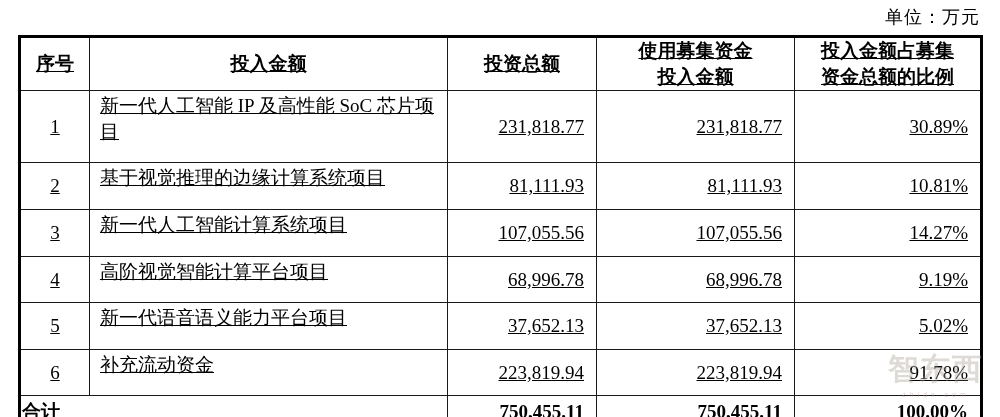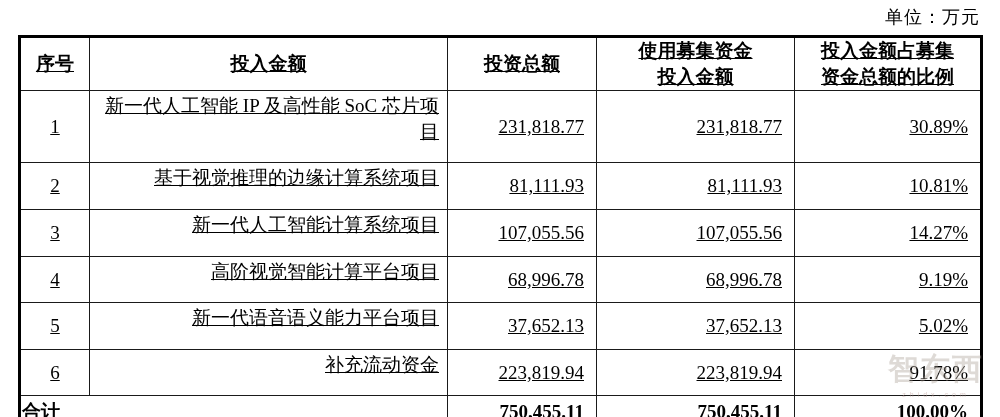--- a/index.html
+++ b/index.html
@@ -39,21 +39,21 @@
     overflow: hidden;
   }
   .fund-table th {
     font-weight: bold;
     text-align: center;
     white-space: pre-line;
     height: 52px;
     padding: 0 4px;
   }
   .c-no   { text-align: center; padding: 0 2px; }
-  .c-name { text-align: right;  padding: 2px 8px 18px 10px; }
+  .c-name { text-align: left;  padding: 2px 8px 18px 10px; }
   .c-num  { text-align: right; padding: 0 12px 0 4px; margin-top: 18px; }
   .r-tall  { height: 63px; }
   .r-std   { height: 40px; }
   .r-six   { height: 38px; }
   .r-total { height: 33px; }
   .r-total td { font-weight: bold; }
   .c-total-label { font-weight: bold; }
   .watermark {
     position: absolute;
     left: 880px;

